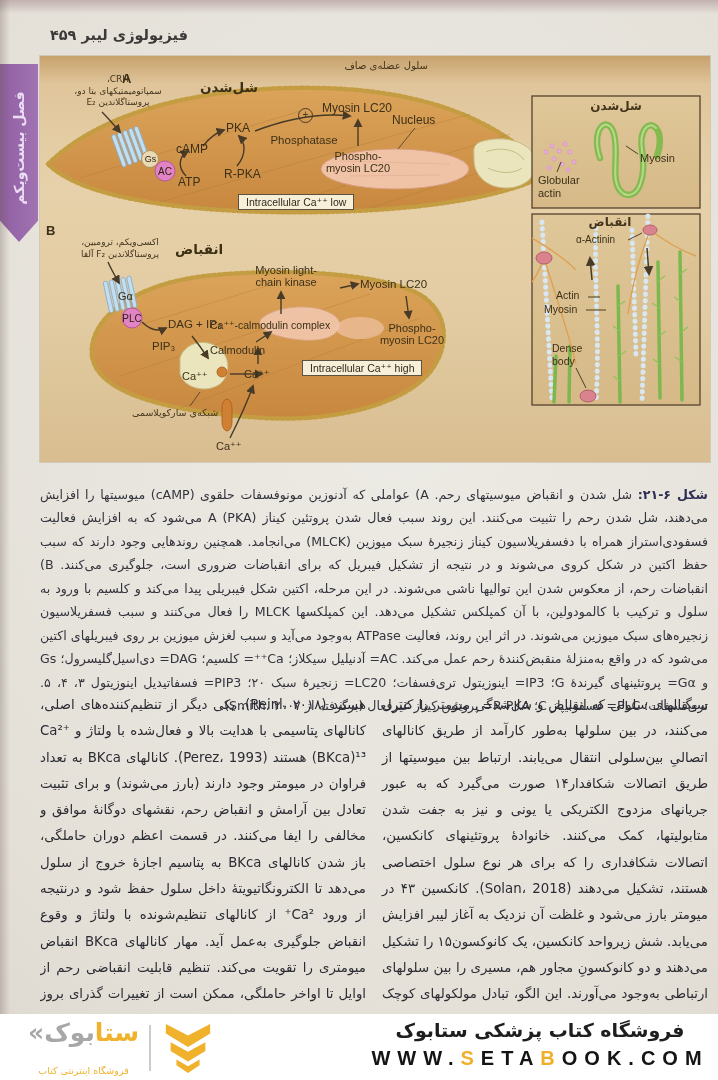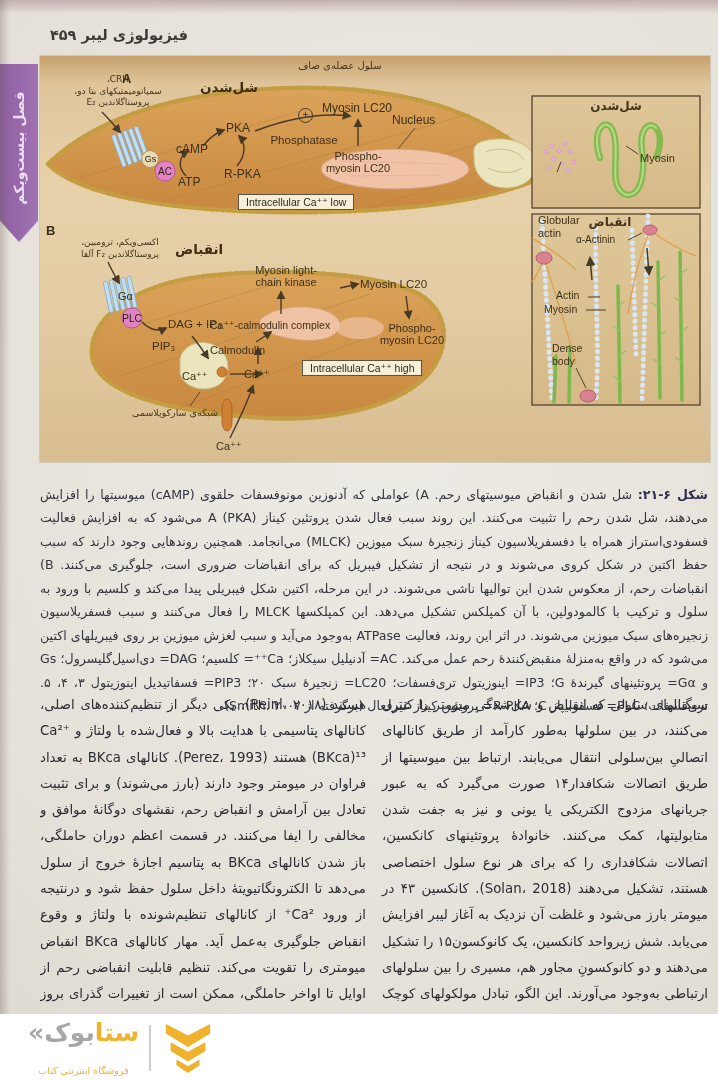--- a/index.html
+++ b/index.html
@@ -211,21 +211,21 @@
         <ellipse cx="610" cy="174" rx="7" ry="5"></ellipse>
         <ellipse cx="548" cy="340" rx="8" ry="6"></ellipse>
       </g>
       <g fill="none" stroke="#473a27" stroke-width="1.5">
         <path d="M 552 224 L 550 202" marker-end="url(#ah)"></path>
         <path d="M 607 192 L 609 218" marker-end="url(#ah)"></path>
       </g>
       <path d="M 588 184 L 602 177 M 548 241 L 560 241 M 546 254 L 566 254 M 536 312 L 546 332" stroke="#3c3019" stroke-width="0.9" fill="none"></path>
     </svg>
 
-    <span class="flabel fa-label" style="left:258px;top:4px;width:130px;text-align:left;font-size:10px;">سلول عضله‌ی صاف</span>
+    <span class="flabel fa-label" style="left:258px;top:4px;width:130px;text-align:right;font-size:10px;">سلول عضله‌ی صاف</span>
     <span class="flabel" style="left:82px;top:16px;font-weight:bold;font-size:13px;">A</span>
 
     <span class="flabel fa-label fcenter" style="left:20px;top:18px;width:116px;font-size:9px;line-height:11.5px;">
       <span>CRH،</span><br>
       <span>سمپاتومیمتیکهای بتا دو،</span><br>
       <span>پروستاگلاندین E₂</span>
     </span>
     <span class="flabel fa-label ftitle" style="left:160px;top:24px;">شل‌شدن</span>
 
     <span class="protein-txt" style="left:102px;top:98px;width:17px;font-size:9px;">Gs</span>
@@ -266,21 +266,21 @@
       <span>myosin LC20</span>
     </span>
     <span class="cabox" style="left:262px;top:304px;">Intracellular Ca⁺⁺ high</span>
     <span class="flabel" style="left:142px;top:314px;font-size:11px;">Ca⁺⁺</span>
     <span class="flabel" style="left:204px;top:312px;font-size:11px;">Ca⁺⁺</span>
     <span class="flabel fa-label" style="left:92px;top:352px;font-size:9.5px;">شبکه‌ی سارکوپلاسمی</span>
     <span class="flabel" style="left:176px;top:384px;font-size:11px;">Ca⁺⁺</span>
 
     <span class="flabel fa-label" style="left:520px;top:44px;width:112px;text-align:center;font-weight:bold;font-size:12px;">شل‌شدن</span>
     <span class="flabel" style="left:600px;top:96px;font-size:11px;">Myosin</span>
-    <span class="flabel" style="left:498px;top:118px;font-size:11px;line-height:13px;margin-top:40px;">
+    <span class="flabel" style="left:498px;top:118px;font-size:11px;line-height:13px;">
       <span>Globular</span><br>
       <span>actin</span>
     </span>
     <span class="flabel fa-label" style="left:530px;top:160px;width:80px;text-align:center;font-weight:bold;font-size:12px;">انقباض</span>
     <span class="flabel" style="left:536px;top:178px;font-size:10px;">α-Actinin</span>
     <span class="flabel" style="left:516px;top:234px;font-size:10.5px;">Actin</span>
     <span class="flabel" style="left:504px;top:248px;font-size:10.5px;">Myosin</span>
     <span class="flabel" style="left:512px;top:286px;font-size:10.5px;line-height:13px;">
       <span>Dense</span><br>
       <span>body</span>
@@ -292,20 +292,24 @@
   <div class="columns">
     <div class="col">
       <p>هستند (Reinl، ۲۰۱۸). یکی دیگر از تنظیم‌کننده‌های اصلی، کانالهای پتاسیمی با هدایت بالا و فعال‌شده با ولتاژ و Ca²⁺ (BKca)¹³ هستند (Perez، 1993). کانالهای BKca به تعداد فراوان در میومتر وجود دارند (بارز می‌شوند) و برای تثبیت تعادل بین آرامش و انقباض رحم، نقشهای دوگانهٔ موافق و مخالفی را ایفا می‌کنند. در قسمت اعظم دوران حاملگی، باز شدن کانالهای BKca به پتاسیم اجازهٔ خروج از سلول می‌دهد تا الکترونگاتیویتهٔ داخل سلول حفظ شود و درنتیجه از ورود Ca²⁺ از کانالهای تنظیم‌شونده با ولتاژ و وقوع انقباض جلوگیری به‌عمل آید. مهار کانالهای BKca انقباض میومتری را تقویت می‌کند. تنظیم قابلیت انقباضی رحم از اوایل تا اواخر حاملگی، ممکن است از تغییرات گذرای بروز کانال BKca و یا از الگوهای متداخل (دوسویهٔ) BKca (و یا هر دو) ناشی شود (2016 ،Waike ،Prabaguran).</p>
     </div>
     <div class="col">
       <p>سیگنالهای سلولی که انقباض و شل‌شدگی میومتر را کنترل می‌کنند، در بین سلولها به‌طور کارآمد از طریق کانالهای اتصالیِ بین‌سلولی انتقال می‌یابند. ارتباط بین میوسیتها از طریق اتصالات شکافدار۱۴ صورت می‌گیرد که به عبور جریانهای مزدوج الکتریکی یا یونی و نیز به جفت شدن متابولیتها، کمک می‌کنند. خانوادهٔ پروتئینهای کانکسین، اتصالات شکافداری را که برای هر نوع سلول اختصاصی هستند، تشکیل می‌دهند (Solan، 2018). کانکسین ۴۳ در میومتر بارز می‌شود و غلظت آن نزدیک به آغاز لیبر افزایش می‌یابد. شش زیرواحد کانکسین، یک کانوکسون۱۵ را تشکیل می‌دهند و دو کانوکسونِ مجاور هم، مسیری را بین سلولهای ارتباطی به‌وجود می‌آورند. این الگو، تبادل مولکولهای کوچک را امکان‌پذیر می‌سازد؛ این مولکولهای کوچک ممکن است</p>
     </div>
   </div>
 
   <div class="footer">
+    <div class="footer-right">
+      <div class="store-name">فروشگاه کتاب پزشکی ستابوک</div>
+      <div class="url"><span>WWW.</span><span class="yel">S</span><span>ETA</span><span class="yel">B</span><span>OOK.COM</span></div>
+    </div>
     <div class="footer-logo">
       <div class="wordmark-block">
         <div class="wordmark">
           <span class="wm-gray">«</span>
             <span class="wm-gray">بوک</span>
             <span class="wm-yel">ستا</span>
         </div>
         <div class="tagline">فروشگاه اینترنتی کتاب</div>
       </div>
       <div class="logo-bar"></div>

